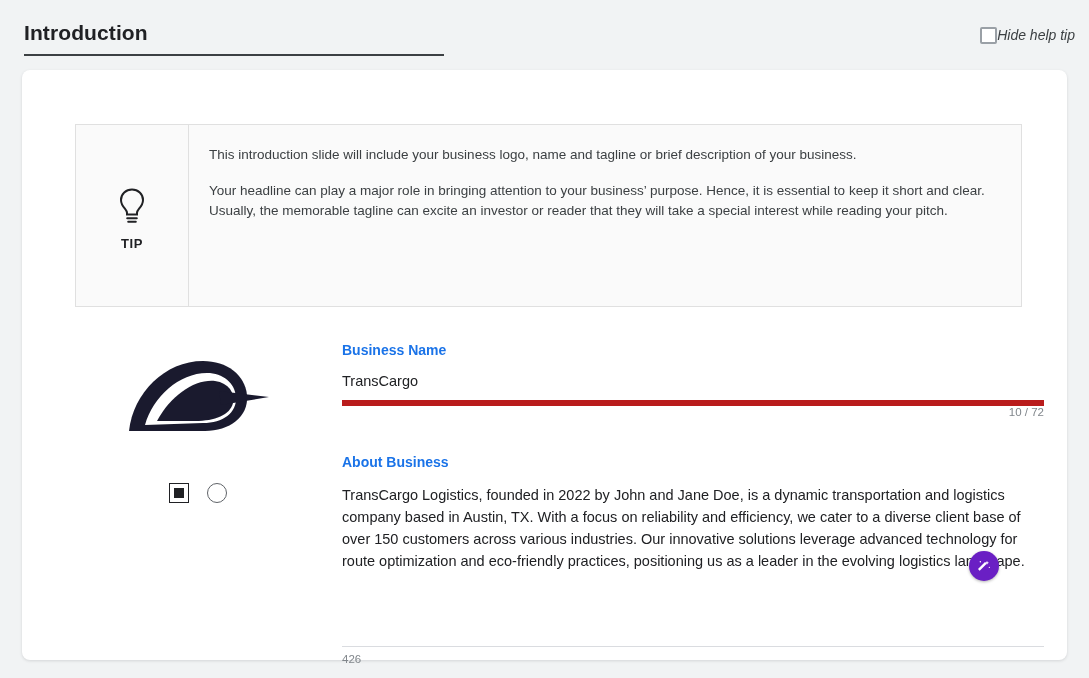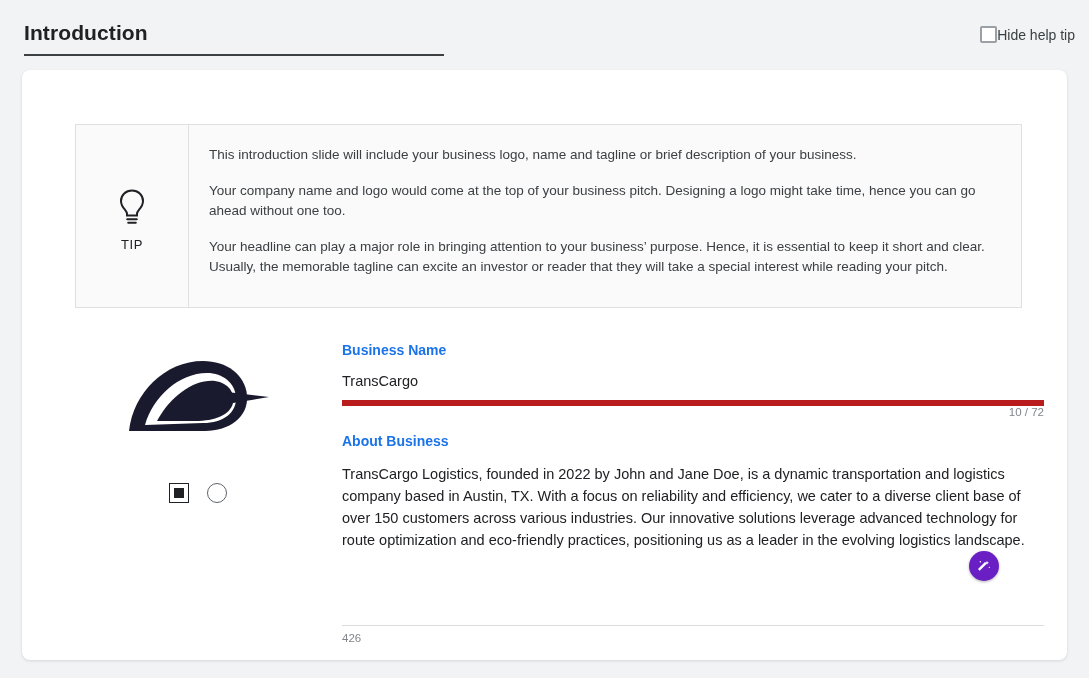--- a/index.html
+++ b/index.html
@@ -41,22 +41,24 @@
     border-bottom: 2px solid #3c4043;
     padding-bottom: 9px;
     line-height: 25px;
     letter-spacing: 0.1px;
   }
   .help-toggle {
     position: absolute;
     right: 14px;
     top: 26px;
     display: flex;
+    align-items: center;
     gap: 0;
     cursor: pointer;
+    font-style: italic;
   }
   .checkbox {
     width: 17px;
     height: 17px;
     border: 2px solid #9aa0a6;
     border-radius: 2px;
     background: #fff;
     box-sizing: border-box;
   }
   .help-label {
@@ -101,21 +103,21 @@
     padding-top: 6px;
   }
   .bulb {
     width: 36px;
     height: 44px;
     position: relative;
   }
   .tip-word {
     margin-top: 6px;
     font-size: 13px;
-    font-weight: normal;
+    font-weight: bold;
     letter-spacing: 0.6px;
     color: #202124;
   }
   .tip-right {
     flex: 1;
     padding: 20px 26px 18px 20px;
     box-sizing: border-box;
   }
   .tip-right p {
     margin: 0 0 16px 0;
@@ -187,21 +189,21 @@
     padding-bottom: 9px;
     border-bottom: 6px solid #b91c1c;
     line-height: 19px;
   }
   .counter {
     text-align: right;
     font-size: 11.5px;
     color: #80868b;
   }
   .about-label {
-    margin-top: 15px;
+    margin-top: 36px;
   }
   .about-text {
     font-size: 14.5px;
     line-height: 22px;
     color: #202124;
     padding-bottom: 12px;
   }
   .about-underline {
     border-bottom: 1px solid #dadce0;
     height: 62px;
@@ -249,21 +251,20 @@
         <div class="bulb">
           <svg width="36" height="44" viewBox="0 0 36 44" fill="none" xmlns="http://www.w3.org/2000/svg">
             <path d="M18 3.5c-6.1 0-11 4.6-11 10.4 0 3.9 2.1 6.6 3.9 8.8 1.2 1.5 2.1 2.7 2.1 4.1v1.6h10v-1.6c0-1.4.9-2.6 2.1-4.1 1.8-2.2 3.9-4.9 3.9-8.8C29 8.1 24.1 3.5 18 3.5z" stroke="#202124" stroke-width="2" fill="none"></path>
             <path d="M13.2 32.2h9.6M14.2 35.8h7.6" stroke="#202124" stroke-width="2" stroke-linecap="round"></path>
           </svg>
         </div>
         <div class="tip-word">TIP</div>
       </div>
       <div class="tip-right">
         <p>This introduction slide will include your business logo, name and tagline or brief description of your business.</p>
-        <p>Your company name and logo would come at the top of your business pitch. Designing a logo might take time, hence you can go ahead without one too.</p>
         <p>Your headline can play a major role in bringing attention to your business’ purpose. Hence, it is essential to keep it short and clear. Usually, the memorable tagline can excite an investor or reader that they will take a special interest while reading your pitch.</p>
       </div>
     </div>
 
     <div class="logo-col">
       <div class="logo-art">
         <svg width="150" height="110" viewBox="0 0 150 110" xmlns="http://www.w3.org/2000/svg">
           <path d="M6 96 C 10 58, 42 26, 80 26 C 104 26, 122 40, 124 60 C 126 82, 106 96, 82 96 Z" fill="#1a1a2e"></path>
           <path d="M22 90 C 30 62, 56 38, 84 38 C 100 38, 112 48, 113 62 C 114 78, 100 88, 80 88 Z" fill="#ffffff"></path>
           <path d="M34 86 C 48 60, 72 44, 92 46 C 106 48, 112 58, 110 68 C 107 80, 92 86, 72 86 Z" fill="#1a1a2e"></path>

